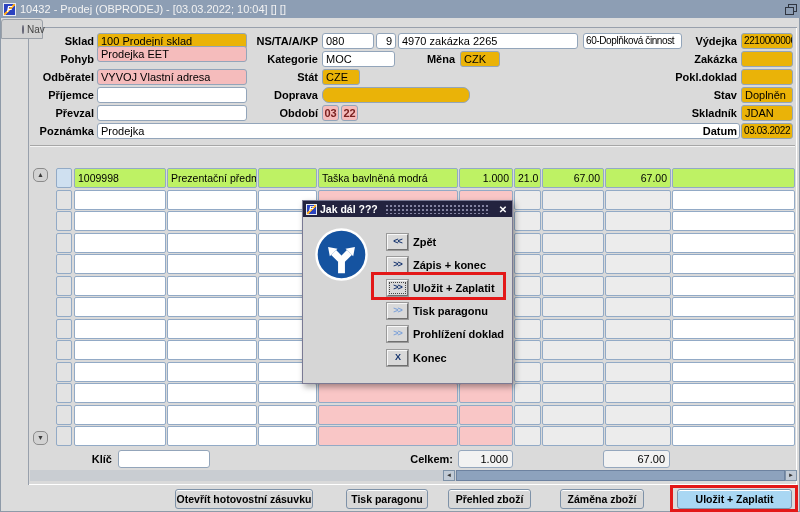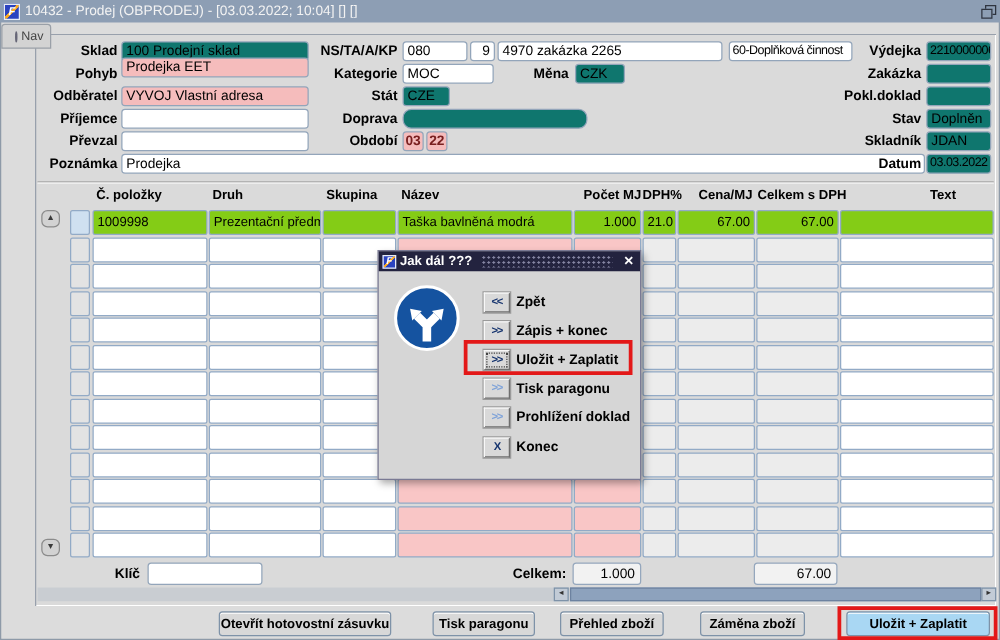--- a/index.html
+++ b/index.html
@@ -13,47 +13,47 @@
   .applogo{width:13px;height:13px;background:linear-gradient(135deg,transparent 42%,#f6a623 42%,#f6a623 56%,transparent 56%),#2b43c0;
            border:1px solid #e8ecf4;box-sizing:border-box;color:#fff;font-weight:bold;font-style:italic;
            font-size:9px;line-height:10px;text-align:center;flex:0 0 auto;}
   .restore{position:relative;width:12px;height:11px;flex:0 0 auto;}
   .restore .sq1,.restore .sq2{position:absolute;border:1px solid #2f3540;background:transparent;width:7px;height:6px;}
   .restore .sq1{left:3px;top:0;}
   .restore .sq2{left:0;top:3px;background:#8d9eb4;}
   
   #navtab{position:absolute;left:1px;top:19px;width:40px;height:20px;background:#d3d3d3;
           border:1px solid #9aa0a8;border-radius:3px 3px 0 0;display:flex;align-items:center;gap:3px;
-          padding:0 10px;box-sizing:border-box;color:#444;font-size:10px;z-index:5;}
+          padding:0 20px;box-sizing:border-box;color:#444;font-size:10px;z-index:5;}
   .navdot{width:7px;height:7px;border-radius:50%;border:1px solid #667;background:radial-gradient(circle at 50% 50%,#556 40%,#aab 60%);}
   
   #panel{position:absolute;left:28px;top:27px;width:769px;height:458px;background:#dadada;
          box-shadow:inset 1px 1px 0 #98a0ac, inset -1px -1px 0 #ffffff;}
   
   .lbl{position:absolute;height:16px;line-height:16px;font-weight:bold;text-align:right;white-space:nowrap;}
   .fld{position:absolute;height:16px;line-height:14px;border:1px solid #93a5ba;border-radius:3px;background:#fff;
        padding:0 3px;box-sizing:border-box;white-space:nowrap;overflow:hidden;}
-  .fld.gray{background:#0f766e;}
+  .fld.gray{background:#eab308;}
   .fld.pink{background:#f5bcbc;}
   .fld.num{text-align:right;}
   .tight{font-size:10px;letter-spacing:-0.4px;padding:0 2px;}
   
   .hsep{position:absolute;left:30px;top:145px;width:765px;height:0;border-top:1px solid #a6a6a6;border-bottom:1px solid #f4f4f4;}
   
   .thead{position:absolute;left:56px;top:150px;width:739px;height:14px;font-size:10.5px;font-weight:bold;}
   .thead span{position:absolute;top:0;white-space:nowrap;}
   .trow{position:absolute;left:56px;width:739px;height:20px;}
   .cell{position:absolute;top:0;height:20px;border:1px solid #92aac6;border-radius:2px;box-sizing:border-box;
         background:#fff;font-size:10.5px;line-height:18px;padding:0 3px;overflow:hidden;white-space:nowrap;}
   .cell.sel{left:0;width:16px;background:#e3e3e3;}
   .c1{left:18px;width:92px;} .c2{left:111px;width:90px;} .c3{left:202px;width:59px;}
   .c4{left:262px;width:140px;} .c5{left:403px;width:54px;} .c6{left:458px;width:27px;}
   .c7{left:486px;width:62px;} .c8{left:549px;width:66px;} .c9{left:616px;width:123px;}
   .cell.pk{background:#f9c6c6;} .cell.gy{background:#ececec;}
-  .rsel .cell{background:#84cc16;} .rsel .cell.sel{background:#cfe0f0;}
+  .rsel .cell{background:#bef264;} .rsel .cell.sel{background:#cfe0f0;}
   .numc{text-align:right;}
   .vscrollbtn{position:absolute;width:15px;height:14px;background:#d2d2d2;border:1px solid #8b8b8b;border-radius:5px;
               font-size:7px;line-height:12px;text-align:center;color:#3a3a3a;box-sizing:border-box;}
   
   .sumfld{position:absolute;height:18px;line-height:16px;border:1px solid #95a7bd;border-radius:3px;background:#f2f2f2;
           box-sizing:border-box;text-align:right;padding:0 4px;}
   #klicinput{position:absolute;left:118px;top:450px;width:92px;height:18px;border:1px solid #93a5ba;border-radius:3px;
              box-sizing:border-box;background:#fff;font-family:"Liberation Sans",sans-serif;font-size:11px;padding:0 3px;}
   
   .htrack{position:absolute;left:30px;top:470px;width:767px;height:11px;background:#c9cdd2;}
@@ -141,31 +141,20 @@
   <div class="fld gray" style="left:741px;top:69px;width:52px"></div>
   <div class="lbl" style="left:664px;top:87px;width:73px">Stav</div>
   <div class="fld gray" style="left:741px;top:87px;width:52px">Doplněn</div>
   <div class="lbl" style="left:664px;top:105px;width:73px">Skladník</div>
   <div class="fld gray" style="left:741px;top:105px;width:52px">JDAN</div>
   <div class="lbl" style="left:664px;top:123px;width:73px">Datum</div>
   <div class="fld gray tight" style="left:741px;top:123px;width:52px">03.03.2022</div>
 
   <div class="hsep"></div>
 
-  <div class="thead">
-    <span style="left:21px">Č. položky</span>
-    <span style="left:114px">Druh</span>
-    <span style="left:205px">Skupina</span>
-    <span style="left:265px">Název</span>
-    <span style="left:403px;width:54px;text-align:right">Počet MJ</span>
-    <span style="left:458px">DPH%</span>
-    <span style="left:486px;width:60px;text-align:right">Cena/MJ</span>
-    <span style="left:550px">Celkem s DPH</span>
-    <span style="left:688px">Text</span>
-  </div>
 
   <div class="vscrollbtn" style="left:33px;top:168px"><span>▲</span></div>
   <div class="vscrollbtn" style="left:33px;top:431px"><span>▼</span></div>
 
   <div class="trow rsel" style="top:168px">
     <div class="cell sel"></div>
     <div class="cell c1">1009998</div>
     <div class="cell c2">Prezentační předm</div>
     <div class="cell c3"></div>
     <div class="cell c4">Taška bavlněná modrá</div>

